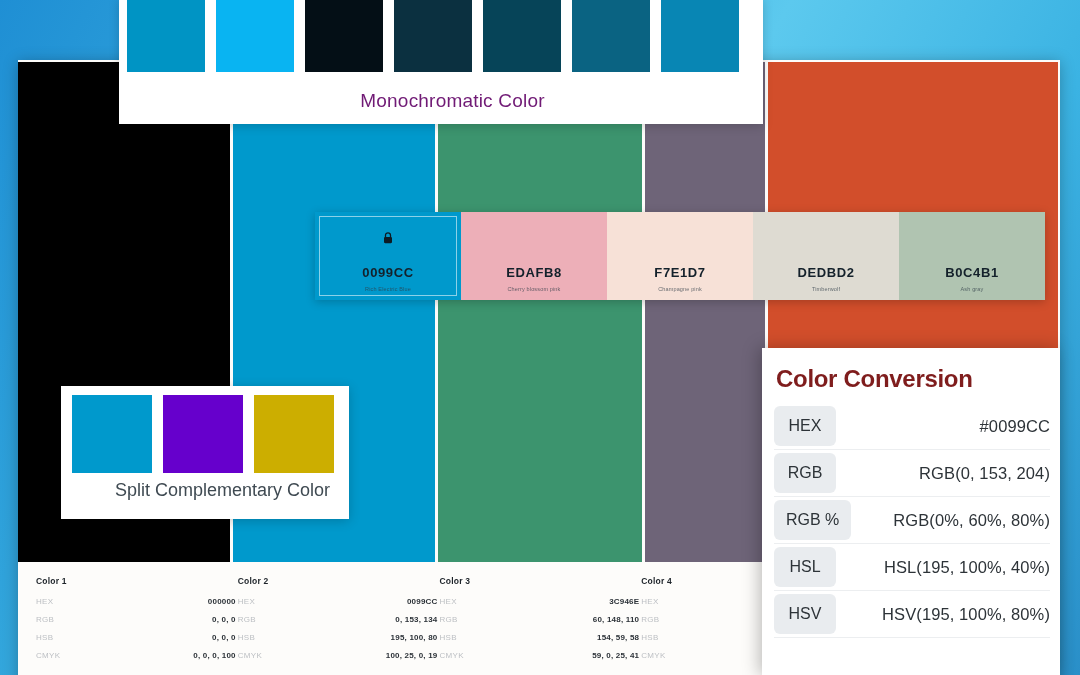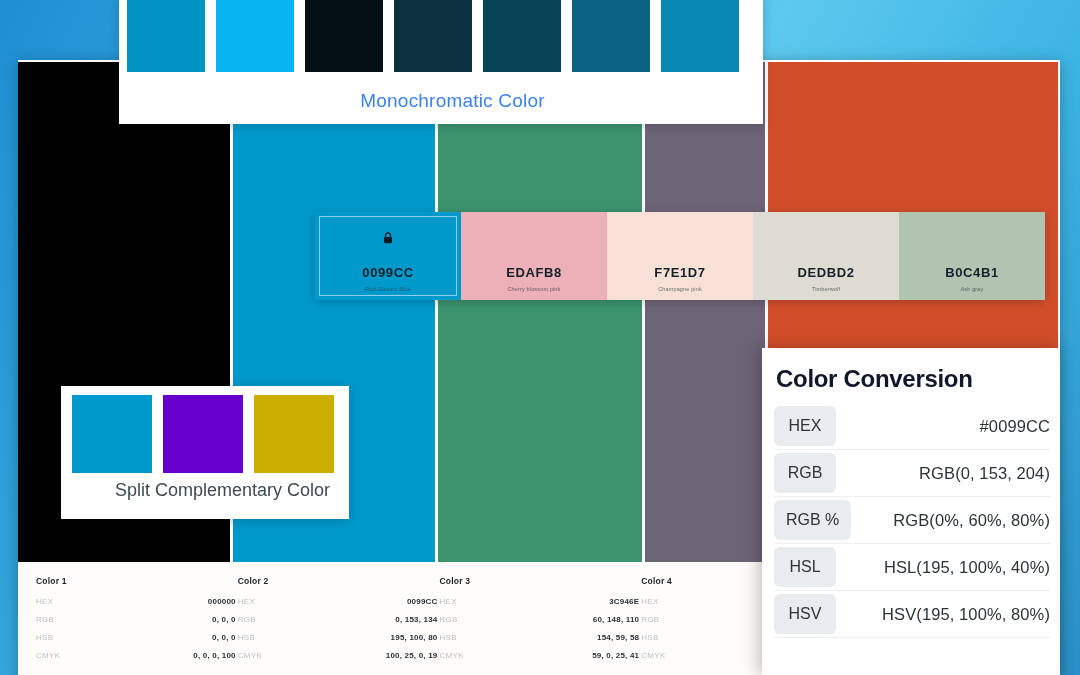--- a/index.html
+++ b/index.html
@@ -53,21 +53,21 @@
     left: 8px; top: 2px;
     display: flex;
     gap: 11px;
   }
   .mono-sw { width: 78px; height: 72px; }
   #mono-label {
     position: absolute;
     left: 0; right: 0; top: 92px;
     text-align: center;
     font-size: 19px;
-    color: #3b82f6;
+    color: #701a75;
     letter-spacing: .2px;
     padding-left: 23px;
   }
 
   
   #swatch-strip {
     position: absolute;
     left: 315px; top: 212px;
     width: 730px; height: 88px;
     display: flex;
@@ -167,21 +167,21 @@
     position: absolute;
     left: 762px; top: 348px;
     width: 298px; height: 327px;
     background: #ffffff;
     box-shadow: -3px 0 16px rgba(0,0,0,.26);
     padding: 12px 10px 0 12px;
   }
   #conversion-title {
     font-size: 24px;
     font-weight: bold;
-    color: #0f172a;
+    color: #7f1d1d;
     letter-spacing: -.3px;
     margin: 5px 0 10px 2px;
   }
   .conv-row {
     display: flex;
     align-items: center;
     height: 47px;
     border-bottom: 1px solid #eceef0;
   }
   .conv-key {

